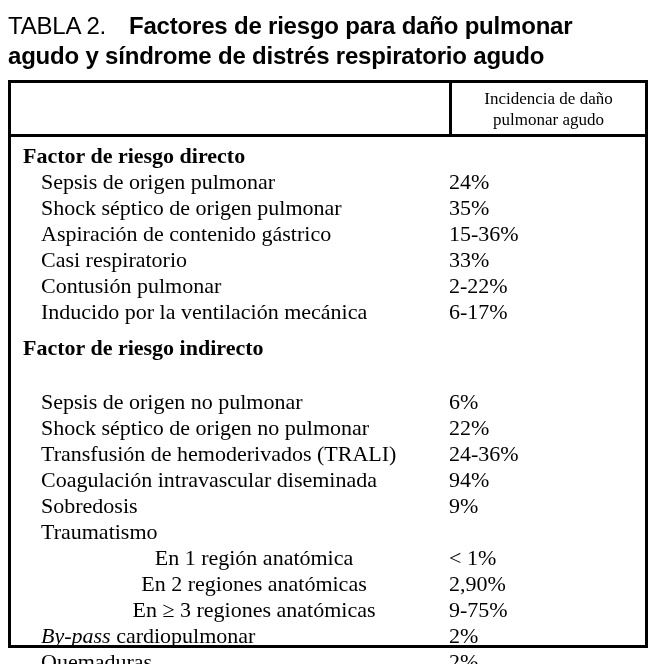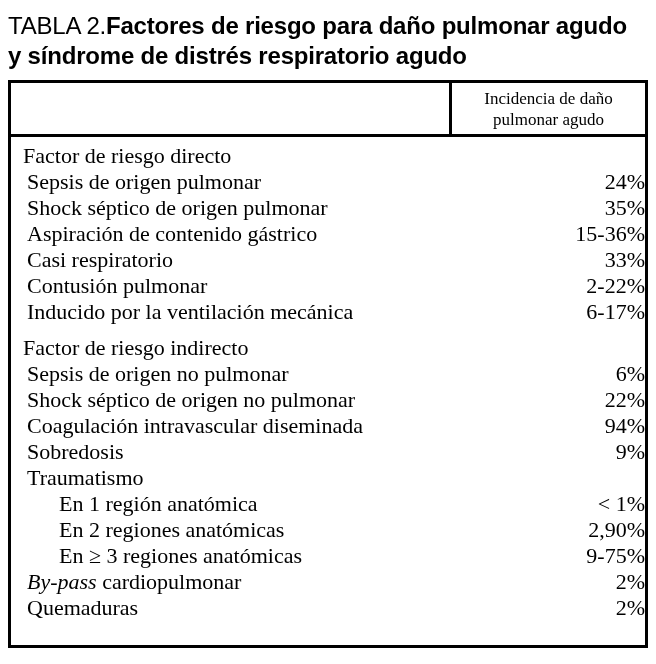--- a/index.html
+++ b/index.html
@@ -19,21 +19,21 @@
     font-size: 24px;
     line-height: 30px;
     font-weight: 400;
     margin: 0;
     padding: 11px 0 0 8px;
     width: 622px;
     letter-spacing: -0.2px;
   }
   .title .title-rest {
     font-weight: 700;
-    margin-left: 0;
+    margin-left: 23px;
   }
   .tabla {
     box-sizing: border-box;
     margin: 9px 0 0 8px;
     width: 640px;
     height: 568px;
     border: 3px solid #000000;
   }
   .thead {
     box-sizing: border-box;
@@ -56,34 +56,35 @@
   .tbody {
     padding-top: 6px;
     font-size: 22px;
   }
   .trow {
     display: flex;
     line-height: 26px;
   }
   .trow.gap {
     margin-top: 10px;
+    gap: 28px;
   }
   .trow.bold {
-    font-weight: 400;
+    font-weight: 700;
     flex-direction: column;
   }
   .cell-label {
     flex: 1;
   }
   .indent-0 .cell-label { padding-left: 12px; }
-  .indent-1 .cell-label { padding-left: 16px; }
-  .indent-2 .cell-label { padding-left: 48px; }
+  .indent-1 .cell-label { padding-left: 30px; }
+  .indent-2 .cell-label { padding-left: 48px; text-align: center; }
   .cell-value {
     width: 196px;
-    text-align: right;
+    text-align: left;
   }
 </style>
 </head>
 <body>
 
 <div>
   <h1 class="title"><span class="title-prefix">TABLA 2.</span><span class="title-rest">Factores de riesgo para daño pulmonar agudo y síndrome de distrés respiratorio agudo</span></h1>
 
   <div class="tabla">
     <div class="thead">
@@ -125,20 +126,24 @@
         </div>
         <div class="trow indent-1">
           <span class="cell-label">Sepsis de origen no pulmonar</span>
           <span class="cell-value">6%</span>
         </div>
         <div class="trow indent-1">
           <span class="cell-label">Shock séptico de origen no pulmonar</span>
           <span class="cell-value">22%</span>
         </div>
         <div class="trow indent-1">
+          <span class="cell-label">Transfusión de hemoderivados (TRALI)</span>
+          <span class="cell-value">24-36%</span>
+        </div>
+        <div class="trow indent-1">
           <span class="cell-label">Coagulación intravascular diseminada</span>
           <span class="cell-value">94%</span>
         </div>
         <div class="trow indent-1">
           <span class="cell-label">Sobredosis</span>
           <span class="cell-value">9%</span>
         </div>
         <div class="trow indent-1">
           <span class="cell-label">Traumatismo</span>
           <span class="cell-value"></span>

